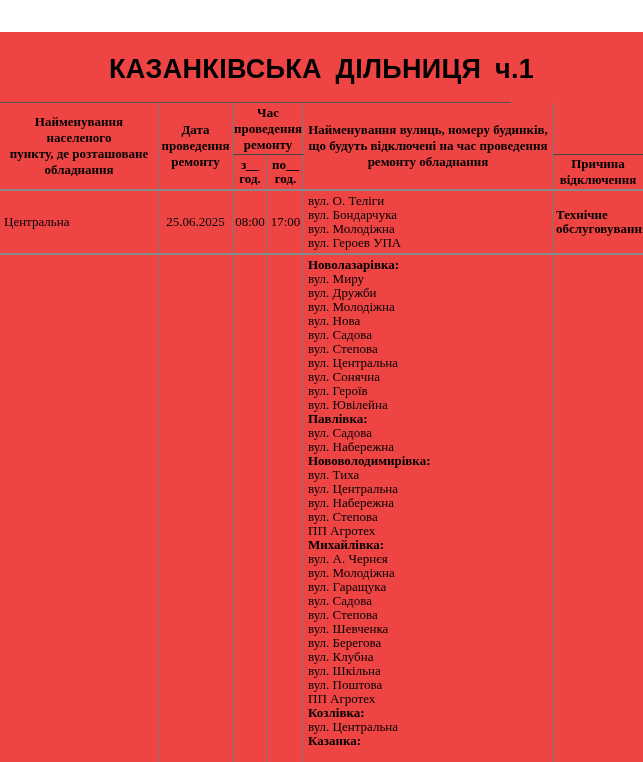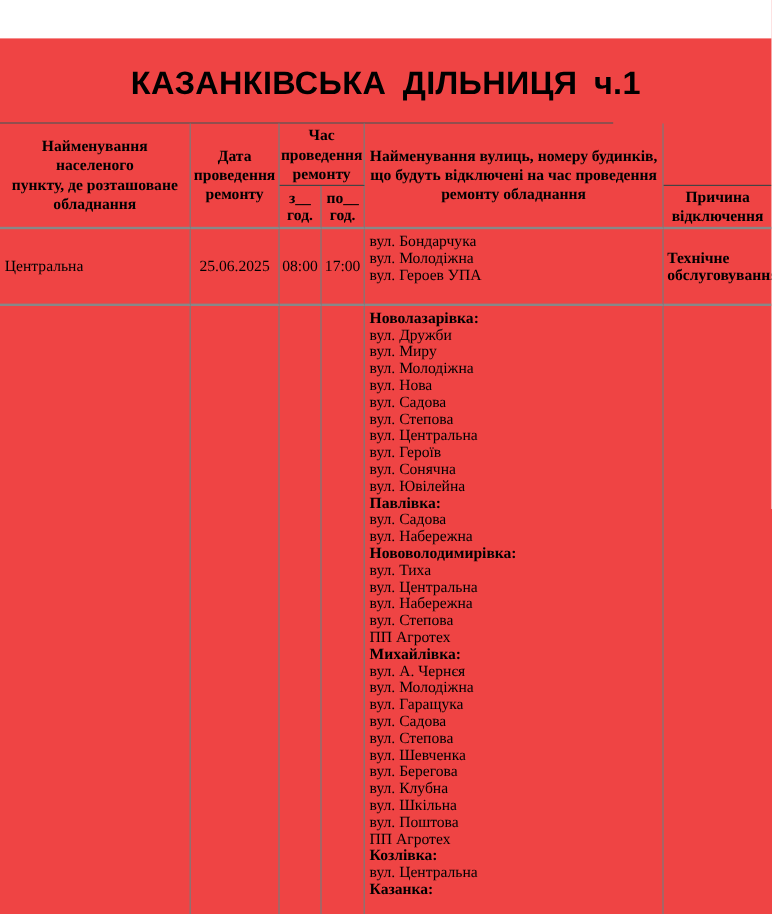--- a/index.html
+++ b/index.html
@@ -78,42 +78,43 @@
 ремонту обладнання</div>
     <div class="cell c-corner thin-b last-col"></div>
     <div class="cell hdr c-reason-h thick-b last-col">Причина
 відключення</div>
 
     <div class="cell r1-1 thick-b vcenter left-pad">Центральна</div>
     <div class="cell r1-2 thick-b vcenter hcenter">25.06.2025</div>
     <div class="cell r1-3 thick-b vcenter hcenter">08:00</div>
     <div class="cell r1-4 thick-b vcenter hcenter">17:00</div>
     <div class="cell r1-5 thick-b streets">
+        <div class="street-line">вул. О. Теліги</div>
         <div class="street-line">вул. Бондарчука</div>
         <div class="street-line">вул. Молодіжна</div>
         <div class="street-line">вул. Героев УПА</div>
       </div>
     <div class="cell r1-6 thick-b vcenter reason-cell last-col">Технічне
 обслуговування</div>
 
     <div class="cell r2-1"></div>
     <div class="cell r2-2"></div>
     <div class="cell r2-3"></div>
     <div class="cell r2-4"></div>
     <div class="cell r2-5 streets">
         <div class="street-line bold">Новолазарівка:</div>
+        <div class="street-line">вул. Миру</div>
         <div class="street-line">вул. Дружби</div>
-        <div class="street-line">вул. Миру</div>
         <div class="street-line">вул. Молодіжна</div>
         <div class="street-line">вул. Нова</div>
         <div class="street-line">вул. Садова</div>
         <div class="street-line">вул. Степова</div>
         <div class="street-line">вул. Центральна</div>
+        <div class="street-line">вул. Сонячна</div>
         <div class="street-line">вул. Героїв</div>
-        <div class="street-line">вул. Сонячна</div>
         <div class="street-line">вул. Ювілейна</div>
         <div class="street-line bold">Павлівка:</div>
         <div class="street-line">вул. Садова</div>
         <div class="street-line">вул. Набережна</div>
         <div class="street-line bold">Нововолодимирівка:</div>
         <div class="street-line">вул. Тиха</div>
         <div class="street-line">вул. Центральна</div>
         <div class="street-line">вул. Набережна</div>
         <div class="street-line">вул. Степова</div>
         <div class="street-line">ПП Агротех</div>

